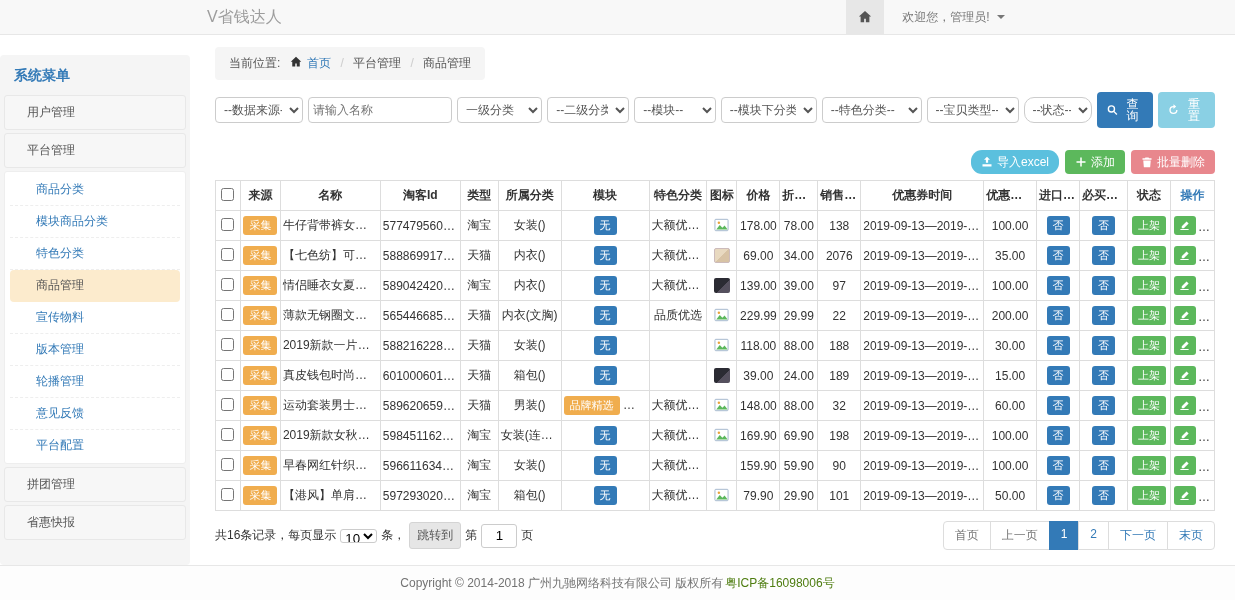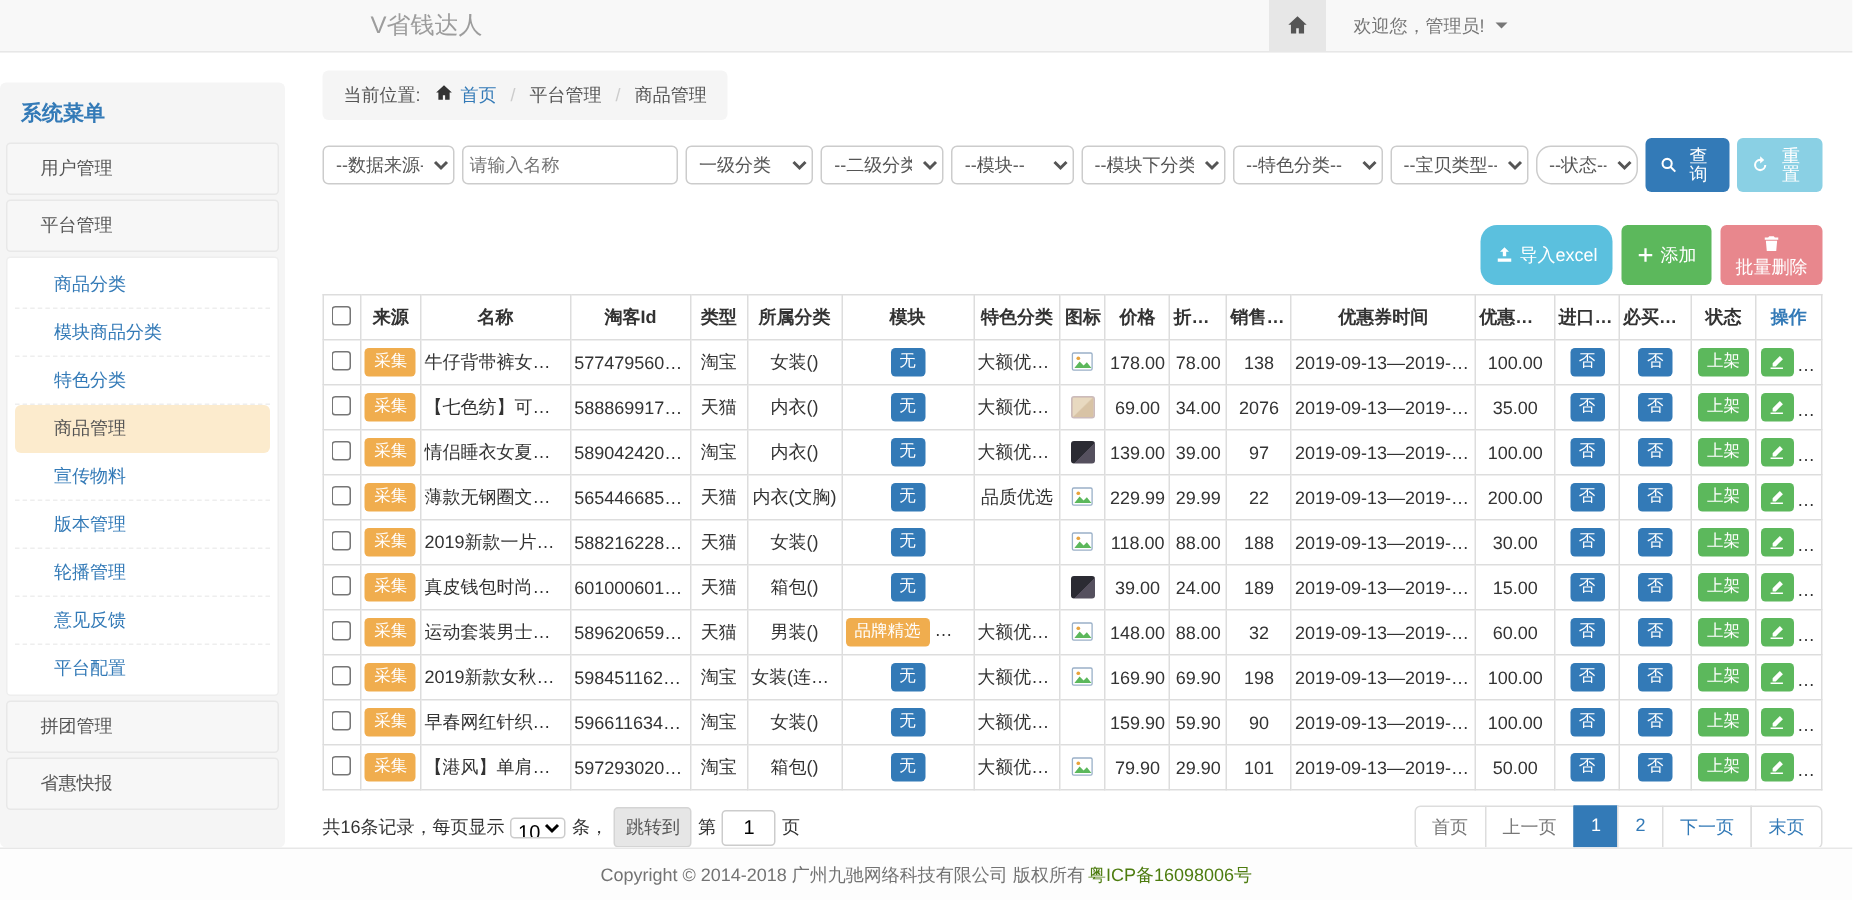--- a/index.html
+++ b/index.html
@@ -2,21 +2,21 @@
 <html><head>
 <meta charset="utf-8">
 <style>
   * { margin:0; padding:0; box-sizing:border-box; }
   html,body { width:1235px; height:600px; overflow:hidden; background:#fff;
     font-family:"Liberation Sans","DejaVu Sans",sans-serif; font-size:12px; color:#333; }
   .page { width:1235px; height:600px; display:flex; flex-direction:column; }
 
   
   header.navbar { height:35px; background:#f8f8f8; border-bottom:1px solid #e7e7e7;
-    display:flex; align-items:center; justify-content:space-between; flex:0 0 35px;padding-left:40px; }
+    display:flex; align-items:center; justify-content:space-between; flex:0 0 35px; }
   .brand { margin-left:207px; font-size:16px; color:#9d9d9d; }
   .nav-right { display:flex; align-items:center; height:100%; margin-right:230px; }
   .home-btn { width:38px; height:100%; background:#e7e7e7; display:flex; align-items:center;
     justify-content:center; color:#555; cursor:pointer; }
   .welcome { color:#777; margin-left:18px; cursor:pointer; }
   .caret { display:inline-block; width:0; height:0; border-left:4px solid transparent;
     border-right:4px solid transparent; border-top:4px solid #777; margin-left:4px; vertical-align:middle; }
 
   
   .layout { flex:1 1 auto; display:flex; overflow:hidden; }
@@ -44,21 +44,21 @@
   
   .filters { display:flex; align-items:center; gap:5px; margin-top:12px; }
   .filters select, .filters input[type=text] { height:26px; border:1px solid #ccc; border-radius:4px;
     background:#fff; color:#555; font-size:12px; padding:0 4px; outline:none; }
   .btn { display:inline-flex; align-items:center; gap:4px; border:none; border-radius:4px;
     color:#fff; font-size:12px; padding:6px 10px; cursor:pointer; line-height:1; }
   .btn-primary { background:#337ab7; }
   .btn-info { background:#8ad0e4; }
   .btn-info2 { background:#5bc0de;border-radius:11px; }
   .btn-success { background:#5cb85c; }
-  .btn-danger-light { background:#e8878d;flex-direction:column; }
+  .btn-danger-light { background:#e8878d; }
 
   
   .actions { display:flex; justify-content:flex-end; gap:6px; margin-top:22px; margin-bottom:6px; }
 
   
   table.grid { width:100%; border-collapse:collapse; table-layout:fixed; }
   .grid th, .grid td { border:1px solid #ddd; text-align:center; padding:5px 2px;
     overflow:hidden; white-space:nowrap; text-overflow:ellipsis; font-size:12px; color:#333; }
   .grid th { font-weight:bold; padding:6px 2px; background:#fff; }
   .grid th.op-head { color:#337ab7; }

